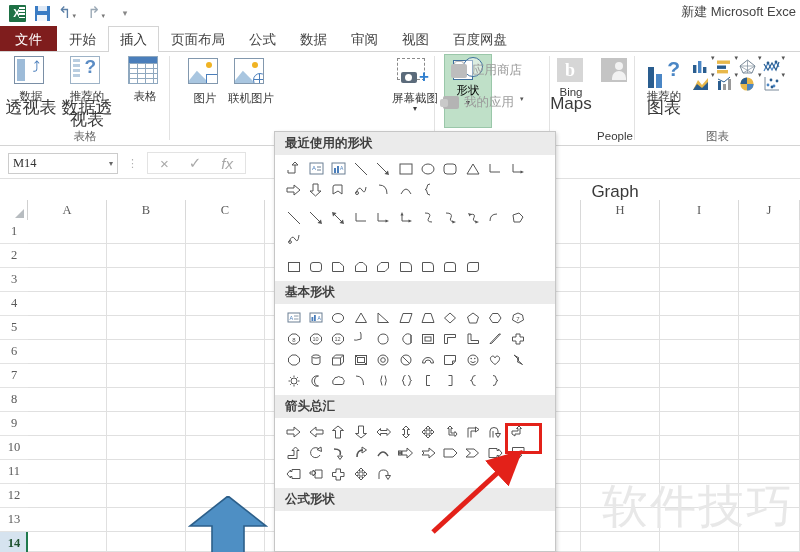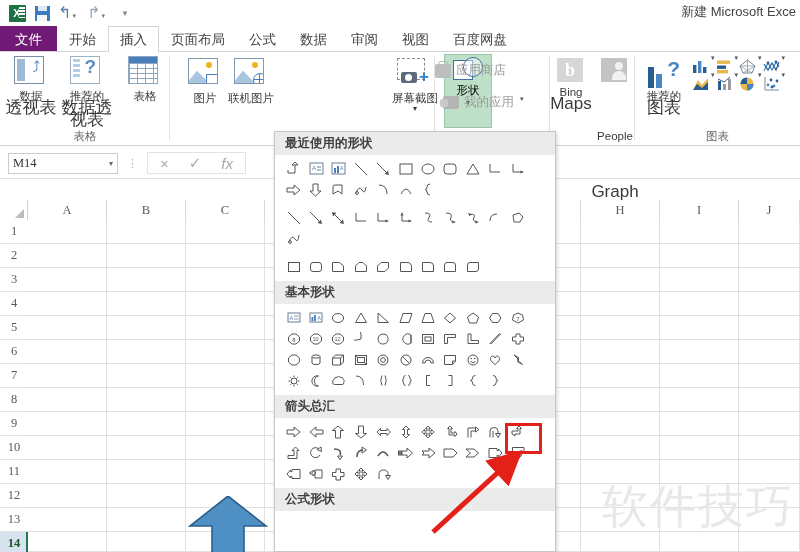--- a/index.html
+++ b/index.html
@@ -37,21 +37,21 @@
   .tabs {
     position: absolute; top: 26px; left: 0; width: 800px; height: 26px;
     display: flex; align-items: stretch; background:#fff;
   }
   .tab {
     display:flex; align-items:center; justify-content:center;
     padding: 0 11px; font-size: 13.5px; color:#444; cursor: default;
     border: 1px solid transparent; border-bottom: none;
     font-family:"Liberation Sans",sans-serif;
   }
-  .tab.file { background:#701a75; color:#fff; padding: 0 14px; }
+  .tab.file { background:#7f1d1d; color:#fff; padding: 0 14px; }
   .tab.active { background:#fff; border-color:#d4d4d4; position:relative; z-index:3; color:#333;}
   .ribbon-sep { position:absolute; left:0; top:51px; width:800px; height:1px; background:#d4d4d4; }
 
   
   .ribbon {
     position:absolute; top:52px; left:0; width:800px; height:94px;
     background:#fff; border-bottom:1px solid #d4d4d4;
   }
   .grp { position:absolute; top:0; height:94px; }
   .grp-label {
@@ -275,21 +275,21 @@
               <span class="plus-blue">+</span>
             </div>
           </div>
         <div class="lbl">屏幕截图</div>
         <div style="font-size:8px;color:#3a3a3a;line-height:9px">▾</div>
       </div>
       <div class="grp-div" style="left:264px"></div>
     </div>
 
     <div class="grp" style="left:435px; width:115px;">
-      <div class="app-row" style="position:absolute;left:0;top:10px;">
+      <div class="app-row" style="position:absolute;left:16px;top:10px;">
         <span class="app-ic"></span>
         <span>应用商店</span>
       </div>
       <div class="app-row" style="position:absolute;left:8px;top:42px;">
         <span class="app-ic2"></span>
         <span>我的应用</span>
         <span class="cv" style="margin-left:6px">▾</span>
       </div>
       <div class="grp-label" style="left:10px;width:96px">项</div>
       <div class="grp-div" style="left:114px"></div>

